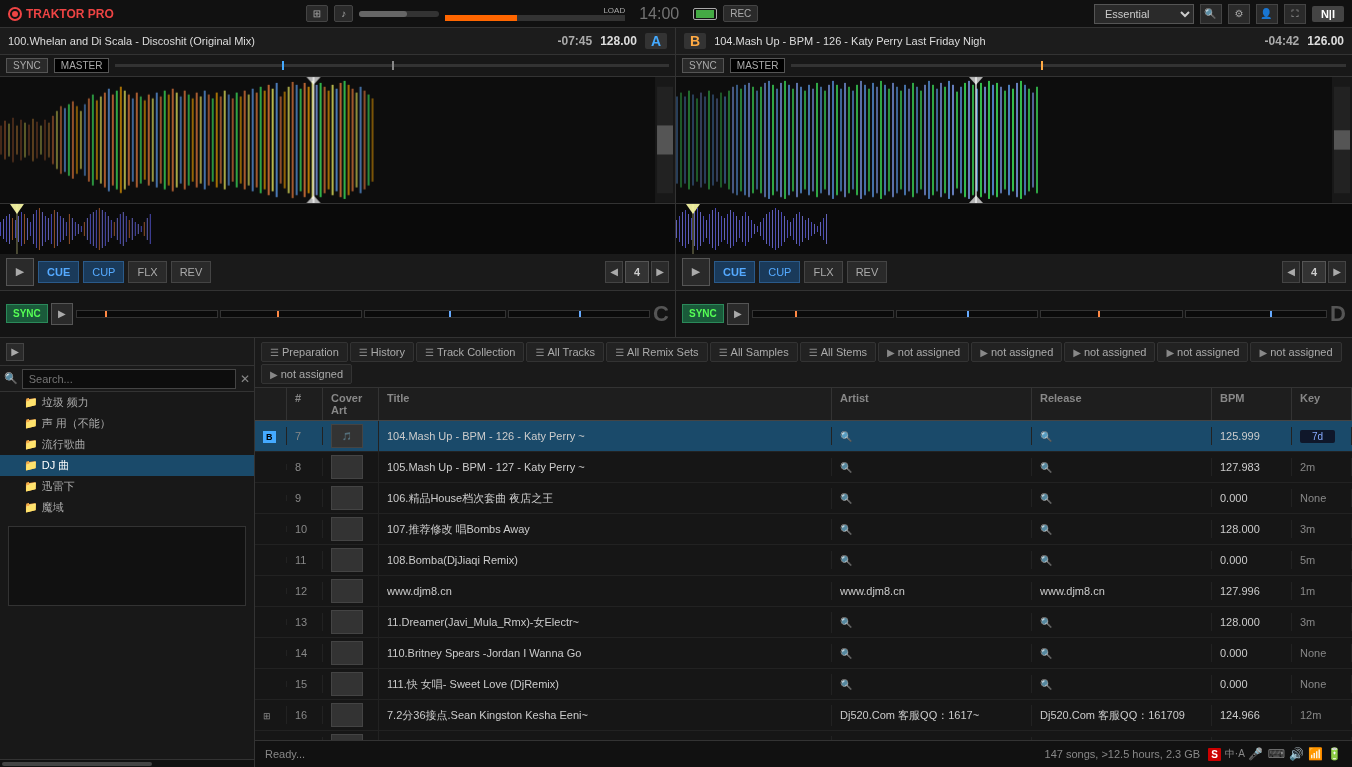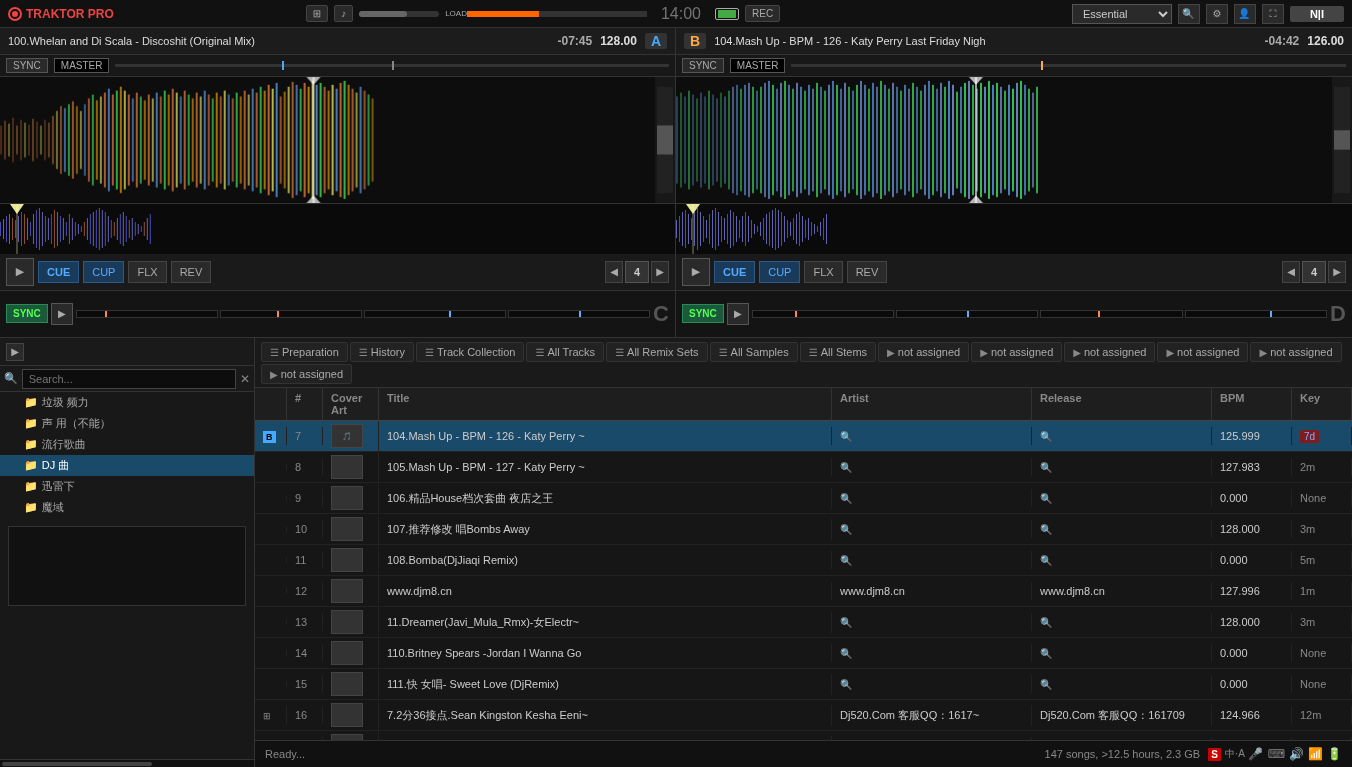--- a/index.html
+++ b/index.html
@@ -63,22 +63,22 @@
       position: relative;
     }
     .volume-fill {
       height: 100%;
       background: #666;
       border-radius: 3px;
       width: 60%;
     }
     .load-bar-container {
       display: flex;
-      flex-direction: row;
-      align-items: center;
+      flex-direction: column;
+      align-items: flex-end;
     }
     .load-label {
       font-size: 8px;
       color: #aaa;
     }
     .load-bar {
       width: 180px;
       height: 6px;
       background: #333;
       position: relative;
@@ -132,21 +132,21 @@
       align-items: center;
       justify-content: center;
       cursor: pointer;
       font-size: 10px;
     }
     .ni-logo {
       background: #444;
       color: #fff;
       font-weight: bold;
       font-size: 11px;
-      padding: 2px 20px;
+      padding: 2px 9px;
       border-radius: 2px;
     }
 
     
     .decks-container {
       display: flex;
       height: 310px;
       background: #141414;
     }
     .deck {
@@ -541,23 +541,23 @@
     }
     .td-flag { width: 32px; color: #888; }
     .td-num { width: 36px; color: #888; }
     .td-art { width: 56px; }
     .td-title { flex: 1; }
     .td-artist { width: 200px; }
     .td-release { width: 180px; }
     .td-bpm { width: 80px; color: #ccc; }
 
     .key-badge {
-      background: #7f1d1d;
+      background: #0f172a;
       color: #8af;
-      padding: 1px 4px;
+      padding: 1px 12px;
       border-radius: 2px;
       font-size: 10px;
     }
     .key-badge-none {
       color: #888;
     }
 
     .search-icon-small {
       color: #888;
       font-size: 10px;

